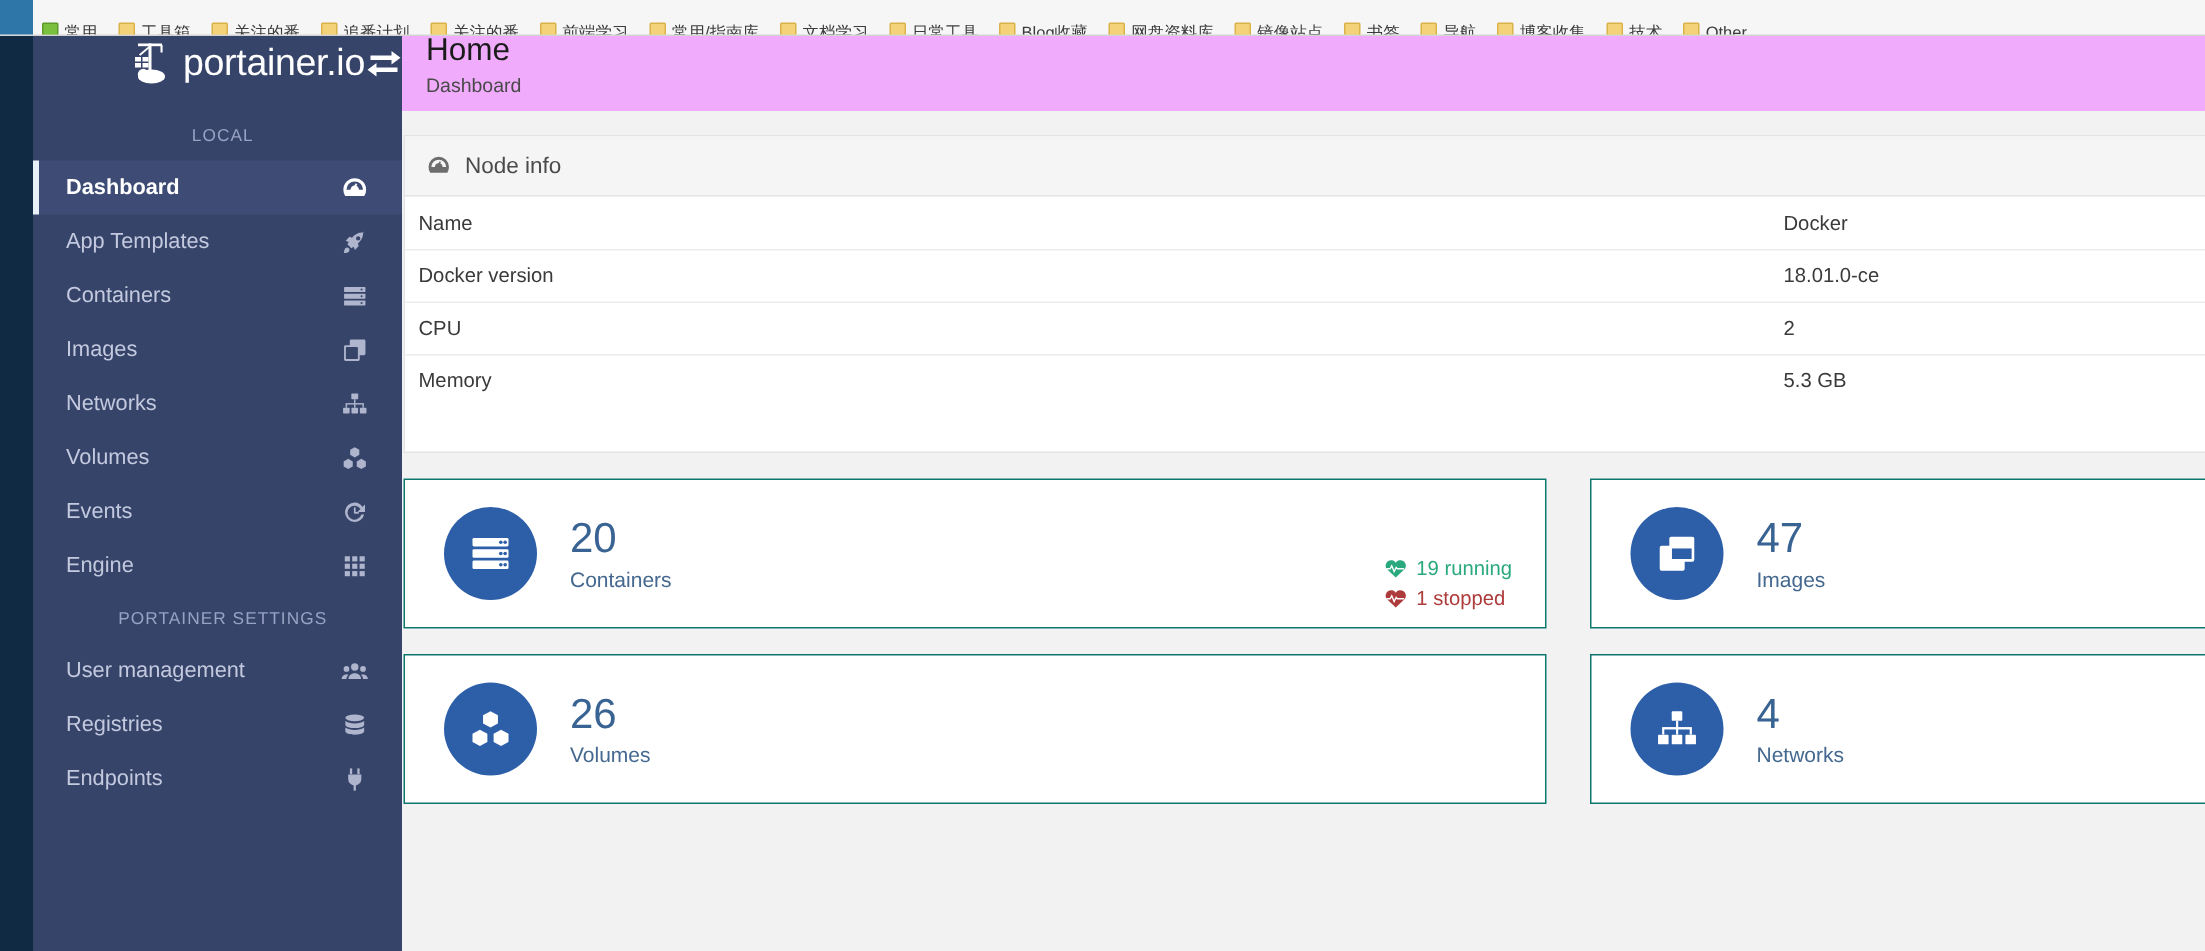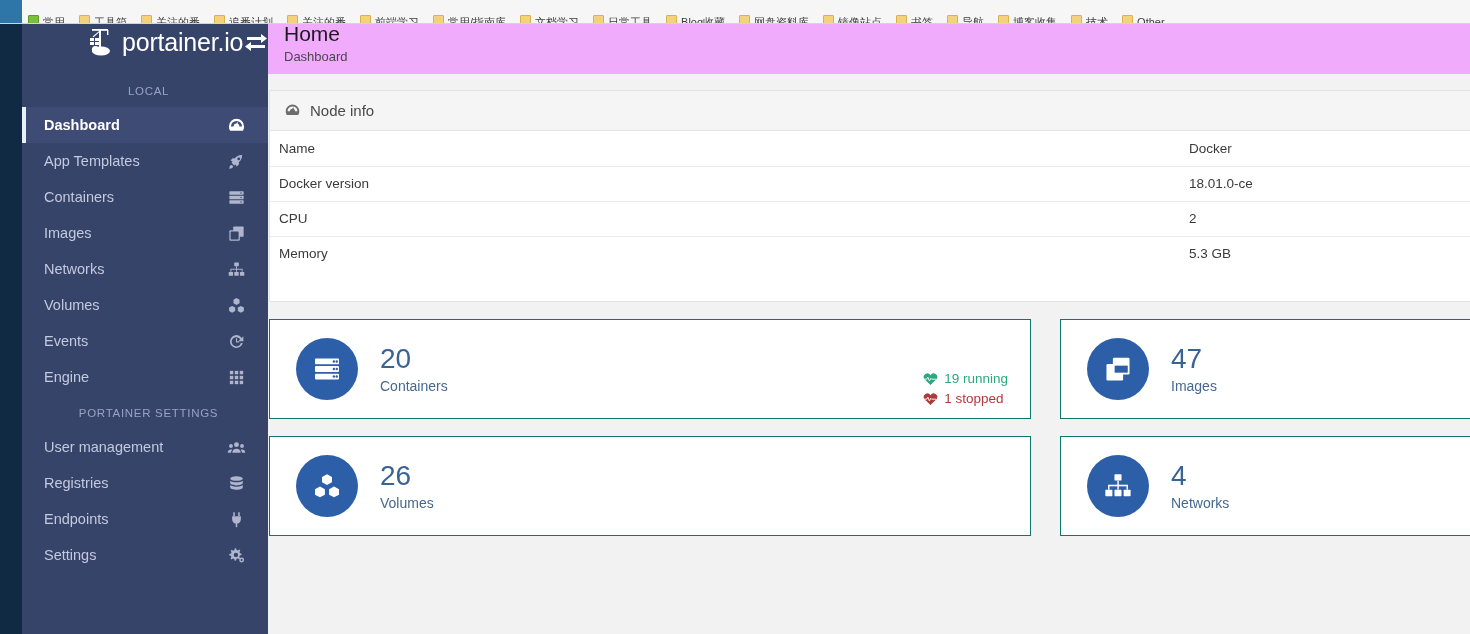--- a/index.html
+++ b/index.html
@@ -457,33 +457,20 @@
           <g fill="#c3c9de">
         <rect x="6.6" y="2.4" width="1.6" height="4"></rect>
             <rect x="11.8" y="2.4" width="1.6" height="4"></rect>
         <path d="M5.4 6.6h9.2v3.2a4.6 4.6 0 0 1-9.2 0z"></path>
         <rect x="9.2" y="14" width="1.6" height="4"></rect>
       </g>
         </svg>
     </span>
   </div>
 
-  <div class="nav-item">
-    <span class="nav-label">Settings</span>
-    <span class="nav-ico">
-      <svg viewBox="0 0 20 20" xmlns="http://www.w3.org/2000/svg">
-          <g fill="#c3c9de">
-        <path d="M8.2 2.6 9.6 2.4l.5 1.7 1.4.6 1.5-.9 1 1-.9 1.5.6 1.4 1.7.5-.2 1.4-1.7.4-.6 1.4.9 1.5-1 1-1.5-.9-1.4.6-.4 1.7-1.4.2-.5-1.7-1.4-.6-1.5.9-1-1 .9-1.5-.6-1.4-1.7-.4.2-1.4 1.7-.5.6-1.4-.9-1.5 1-1 1.5.9 1.4-.6z"></path>
-        <circle cx="9.4" cy="9.4" r="2.3" fill="#37446a"></circle>
-        <circle cx="15.4" cy="14.8" r="2.6"></circle>
-            <circle cx="15.4" cy="14.8" r="1.1" fill="#37446a"></circle>
-      </g>
-        </svg>
-    </span>
-  </div>
 </div>
 
 <div id="main">
 
   <div id="page-header">
     <div class="title">Home</div>
     <div class="subtitle">Dashboard</div>
   </div>
 
   <div id="content">

